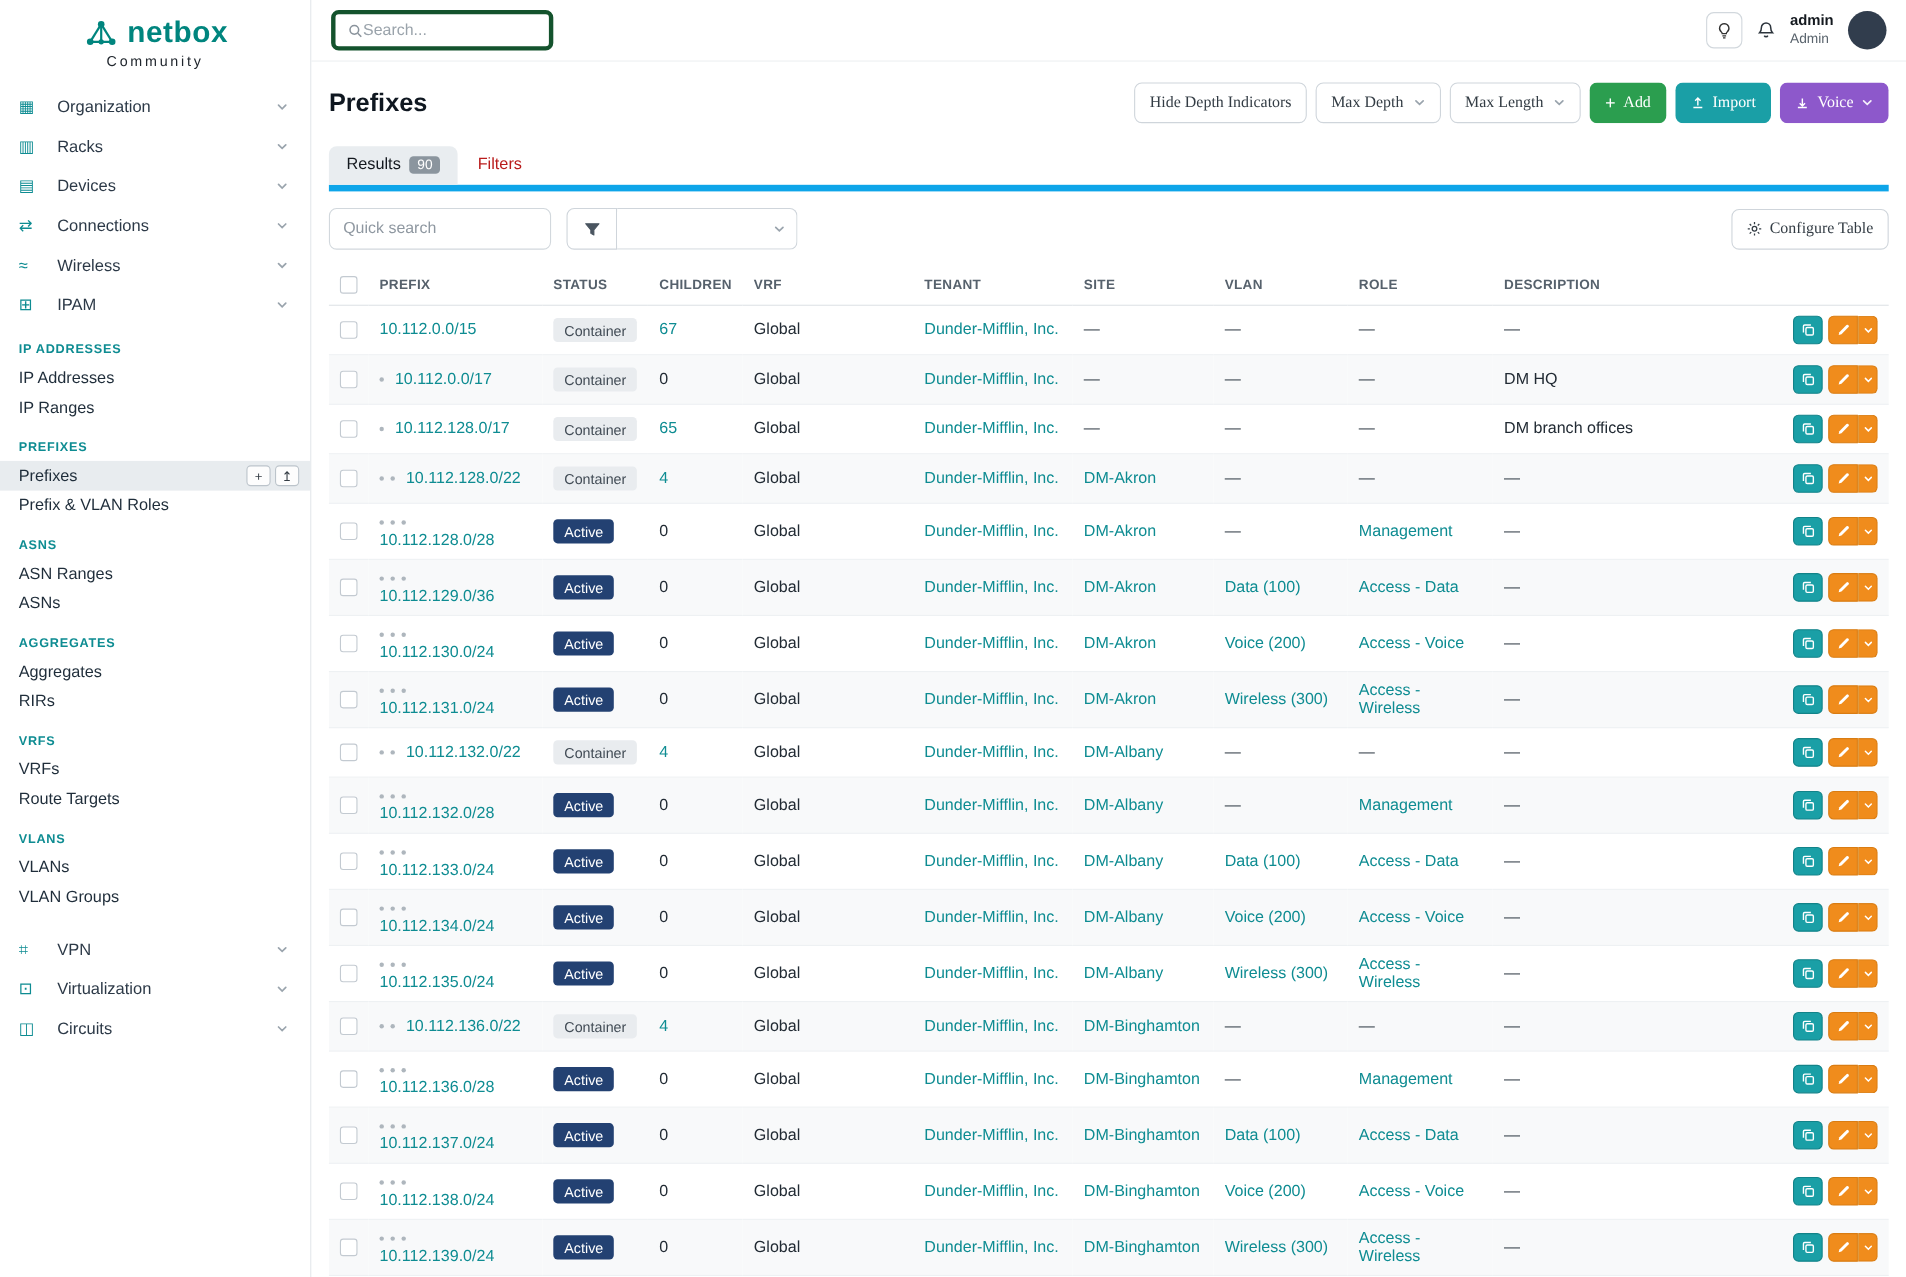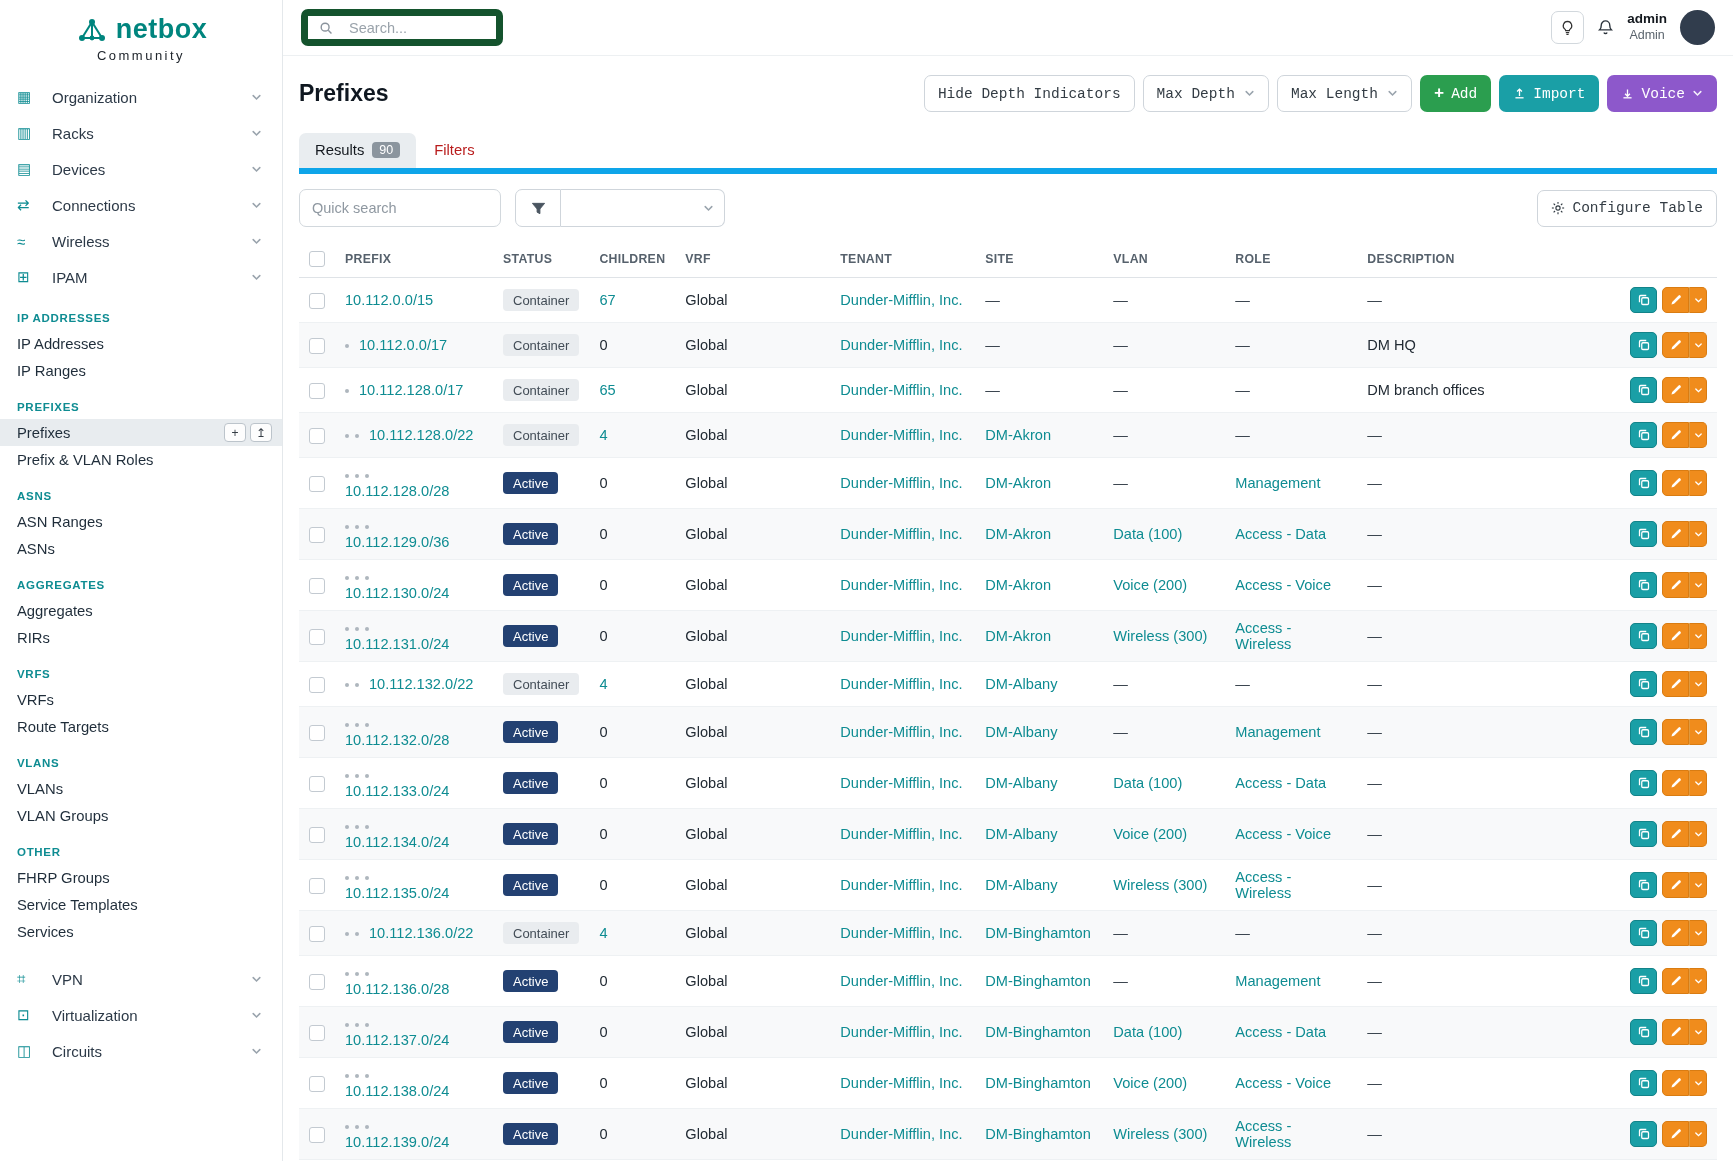--- a/index.html
+++ b/index.html
@@ -24,39 +24,39 @@
   .nav-item-label { flex:1; }
   .nav-item.active { background:var(--sidebar-active-bg,#e8ecef); }
   .item-actions { display:none; gap:4px; align-items:center; }
   .mini-btn { display:inline-flex; align-items:center; justify-content:center; width:22px; height:19px;
     border:1px solid #bcc4cb; border-radius:4px; background:#fdfdfd; font-size:12px; color:#343c44; cursor:pointer; }
   .nav-bottom { margin-top:16px; }
 
   
   .main { flex:1; display:flex; flex-direction:column; min-width:0; }
   .topbar { height:56px; display:flex; align-items:center; padding:0 18px; border-bottom:1px solid #edf0f2; }
-  .search-box { display:flex; align-items:center; gap:16px; width:202px; height:37px;
-    border:7px solid #14532d; border-radius:7px; padding:0 11px; background:#fff; }
+  .search-box { display:flex; align-items:center; gap:0; width:202px; height:37px;
+    border:4px solid #14532d; border-radius:7px; padding:0 11px; background:#fff; }
   .search-box input { border:none; outline:none; flex:1; font-size:14.5px; font-family:inherit; color:#333; min-width:0; }
   .search-box input::placeholder { color:#9aa3ab; }
   .topbar-right { margin-left:auto; display:flex; align-items:center; gap:13px; }
   .icon-btn { width:33px; height:33px; border:1px solid #d2d8dd; border-radius:7px; background:#fff;
     display:flex; align-items:center; justify-content:center; cursor:pointer; }
   .bell { display:flex; cursor:pointer; }
-  .user-meta { text-align:center; line-height:1.25; }
+  .user-meta { text-align:left; line-height:1.25; }
   .user-name { font-size:13.5px; font-weight:bold; color:#14191f; }
   .user-role { font-size:12.5px; color:#5a646d; }
   .avatar { width:35px; height:35px; border-radius:50%; background:#313d4d; cursor:pointer; }
 
   .content { padding:0 16px; flex:1; overflow:hidden; }
   .page-head { display:flex; align-items:center; margin-top:19px; }
   .page-head h1 { font-size:23px; font-weight:bold; color:#0f1720; }
   .page-actions { margin-left:auto; display:flex; gap:8px; align-items:center; }
   .btn { display:inline-flex; align-items:center; gap:7px; height:37px; padding:0 13px; border-radius:7px;
-    font-size:14.5px; font-family:Liberation Mono, monospace; cursor:pointer; border:1px solid transparent; white-space:nowrap; }
+    font-size:14.5px; font-family:Liberation Serif, serif; cursor:pointer; border:1px solid transparent; white-space:nowrap; }
   .btn-outline { background:#fff; border-color:#cfd5db; color:#333c44; }
   .btn-outline .nav-chev { margin-left:2px; }
   .btn-green { background:var(--green,#2b9e4f); color:#fff; font-weight:500; }
   .btn-teal { background:var(--import-teal,#1a9fa6); color:#fff; font-weight:500; }
   .btn-purple { background:var(--purple,#8d58cb); color:#fff; font-weight:500; }
   .btn .white-chev { color:rgba(255,255,255,.9); display:flex; }
   .plus-glyph { font-size:17px; font-weight:bold; line-height:1; }
 
   .tabs { display:flex; align-items:flex-end; margin-top:21px; border-bottom:6px solid #0ea5e9; gap:2px; }
   .tab { display:flex; align-items:center; gap:8px; padding:9px 16px 10px; font-size:14.8px; color:#b91c1c;
@@ -260,37 +260,20 @@
   </div>
           <div class="nav-section">
     <div class="nav-heading">VLANS</div>
     <div class="nav-items">
               <div class="nav-item">
     <span class="nav-item-label">VLANs</span>
 
   </div>
               <div class="nav-item">
     <span class="nav-item-label">VLAN Groups</span>
-
-  </div>
-            </div>
-  </div>
-          <div class="nav-section">
-    <div class="nav-heading">OTHER</div>
-    <div class="nav-items">
-              <div class="nav-item">
-    <span class="nav-item-label">FHRP Groups</span>
-
-  </div>
-              <div class="nav-item">
-    <span class="nav-item-label">Service Templates</span>
-
-  </div>
-              <div class="nav-item">
-    <span class="nav-item-label">Services</span>
 
   </div>
             </div>
   </div>
         </div>
       <div id="nav-bottom" class="nav-bottom">
           <div class="nav-group">
     <span class="nav-glyph">⌗</span>
     <span class="nav-label">VPN</span>
     <span class="nav-chev">

